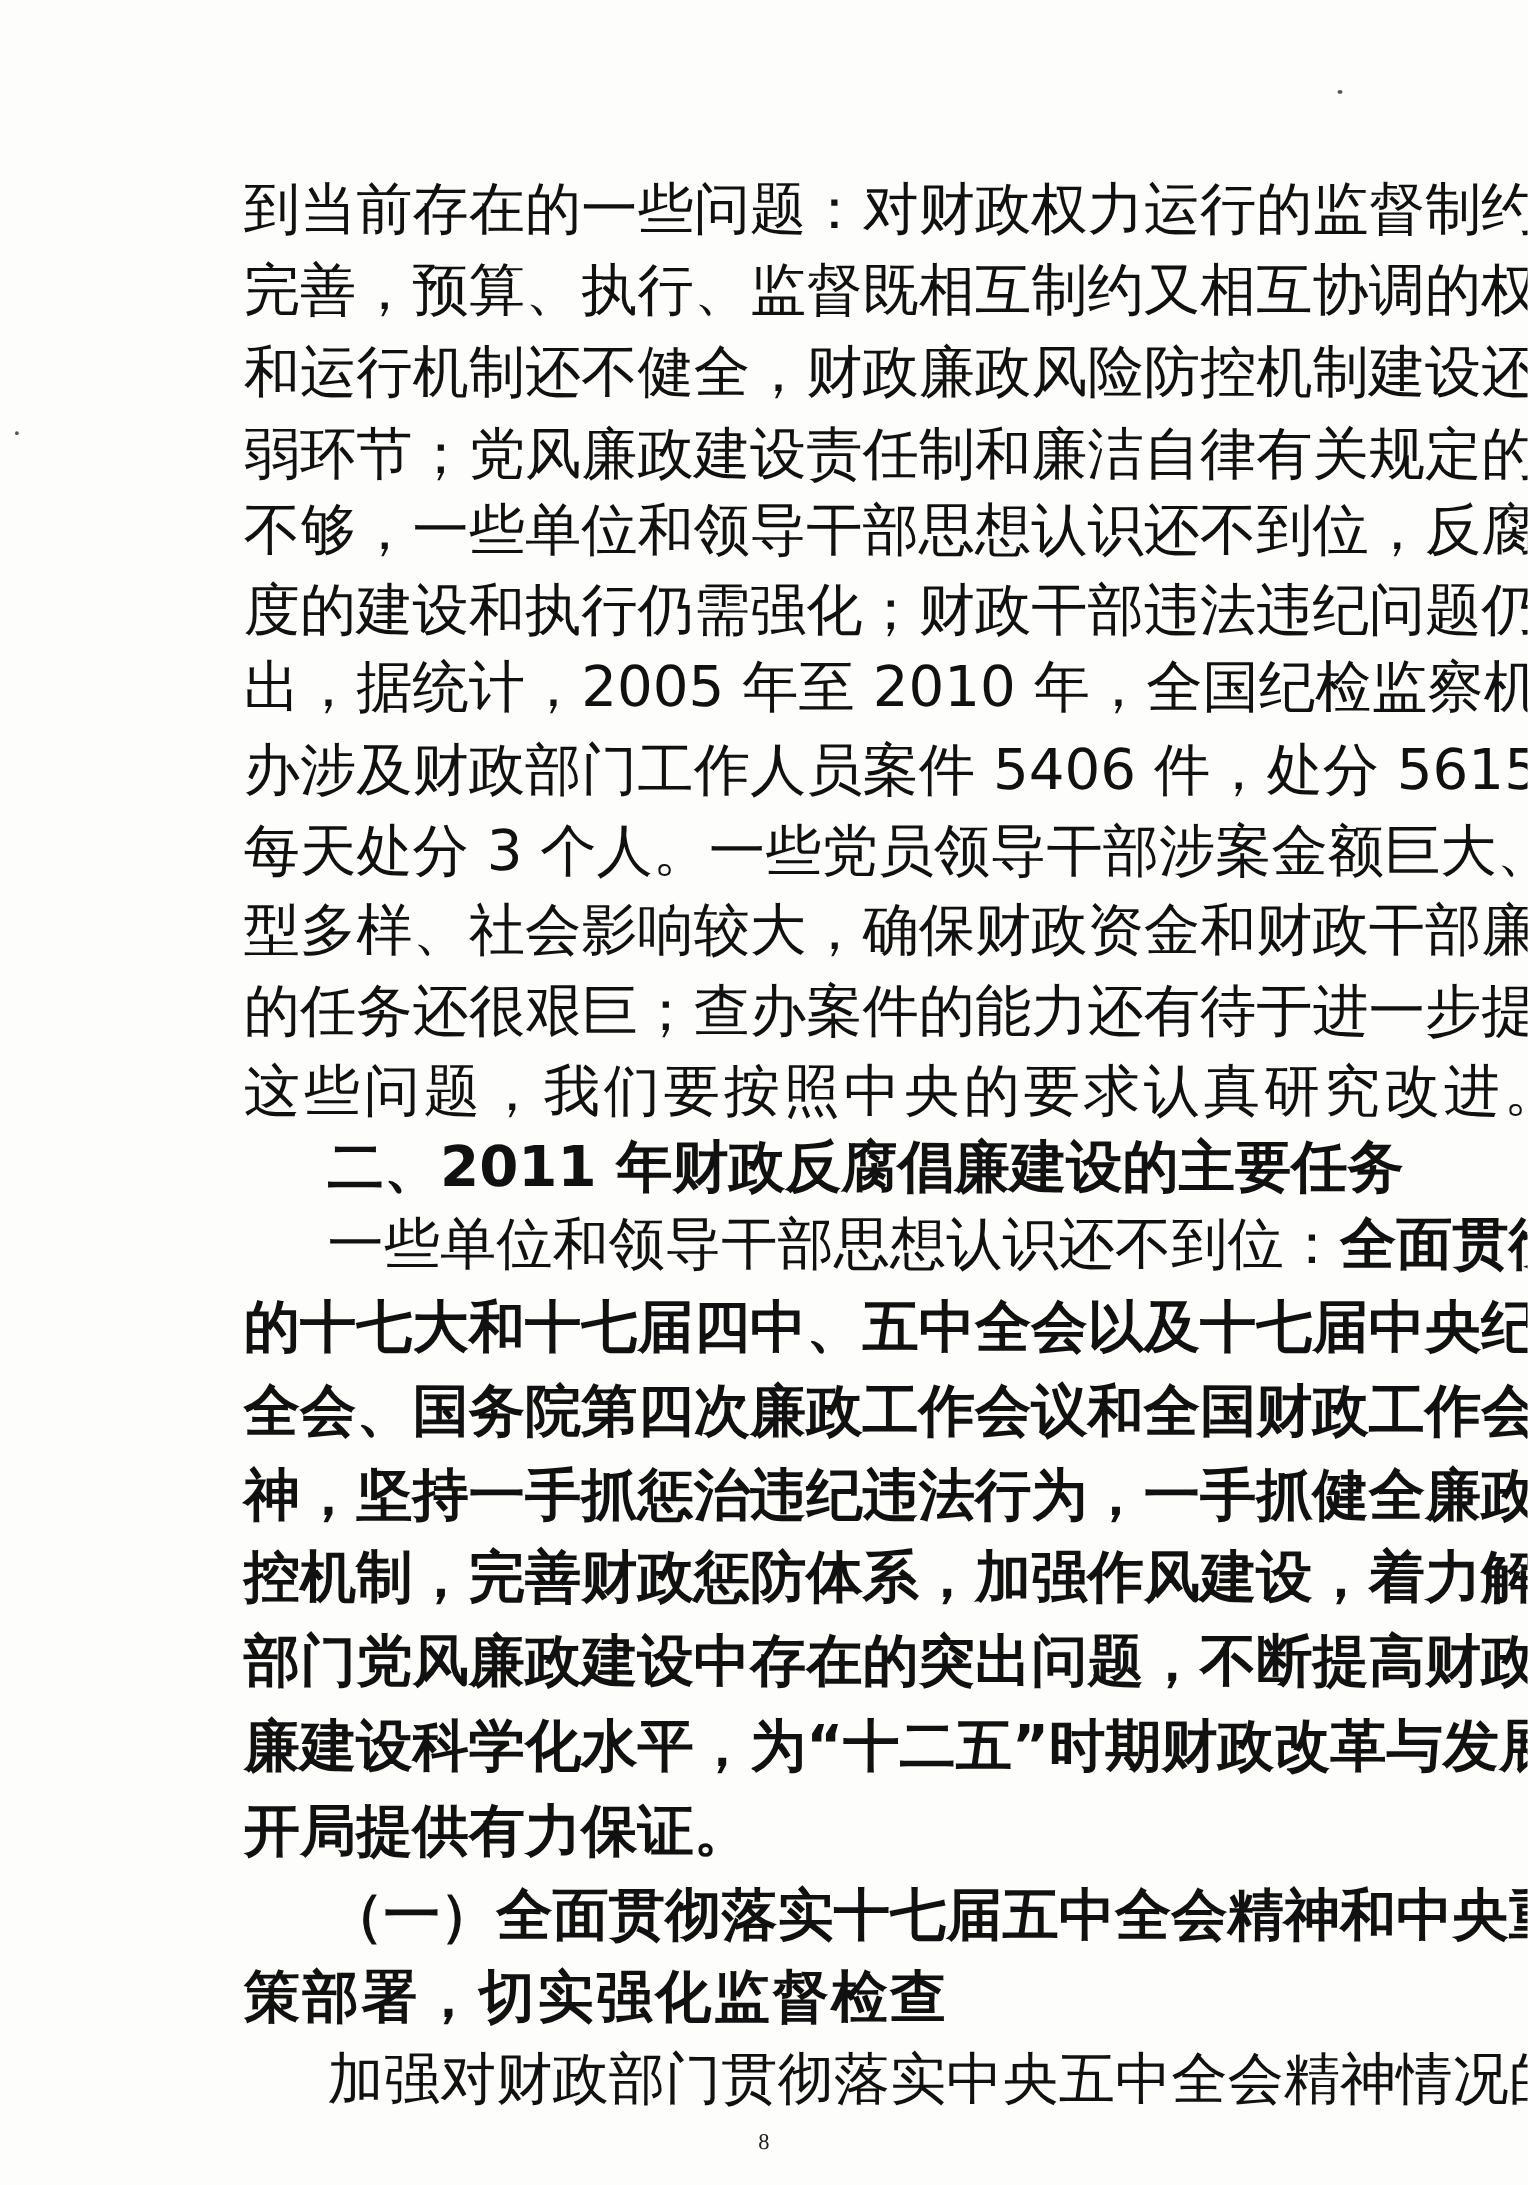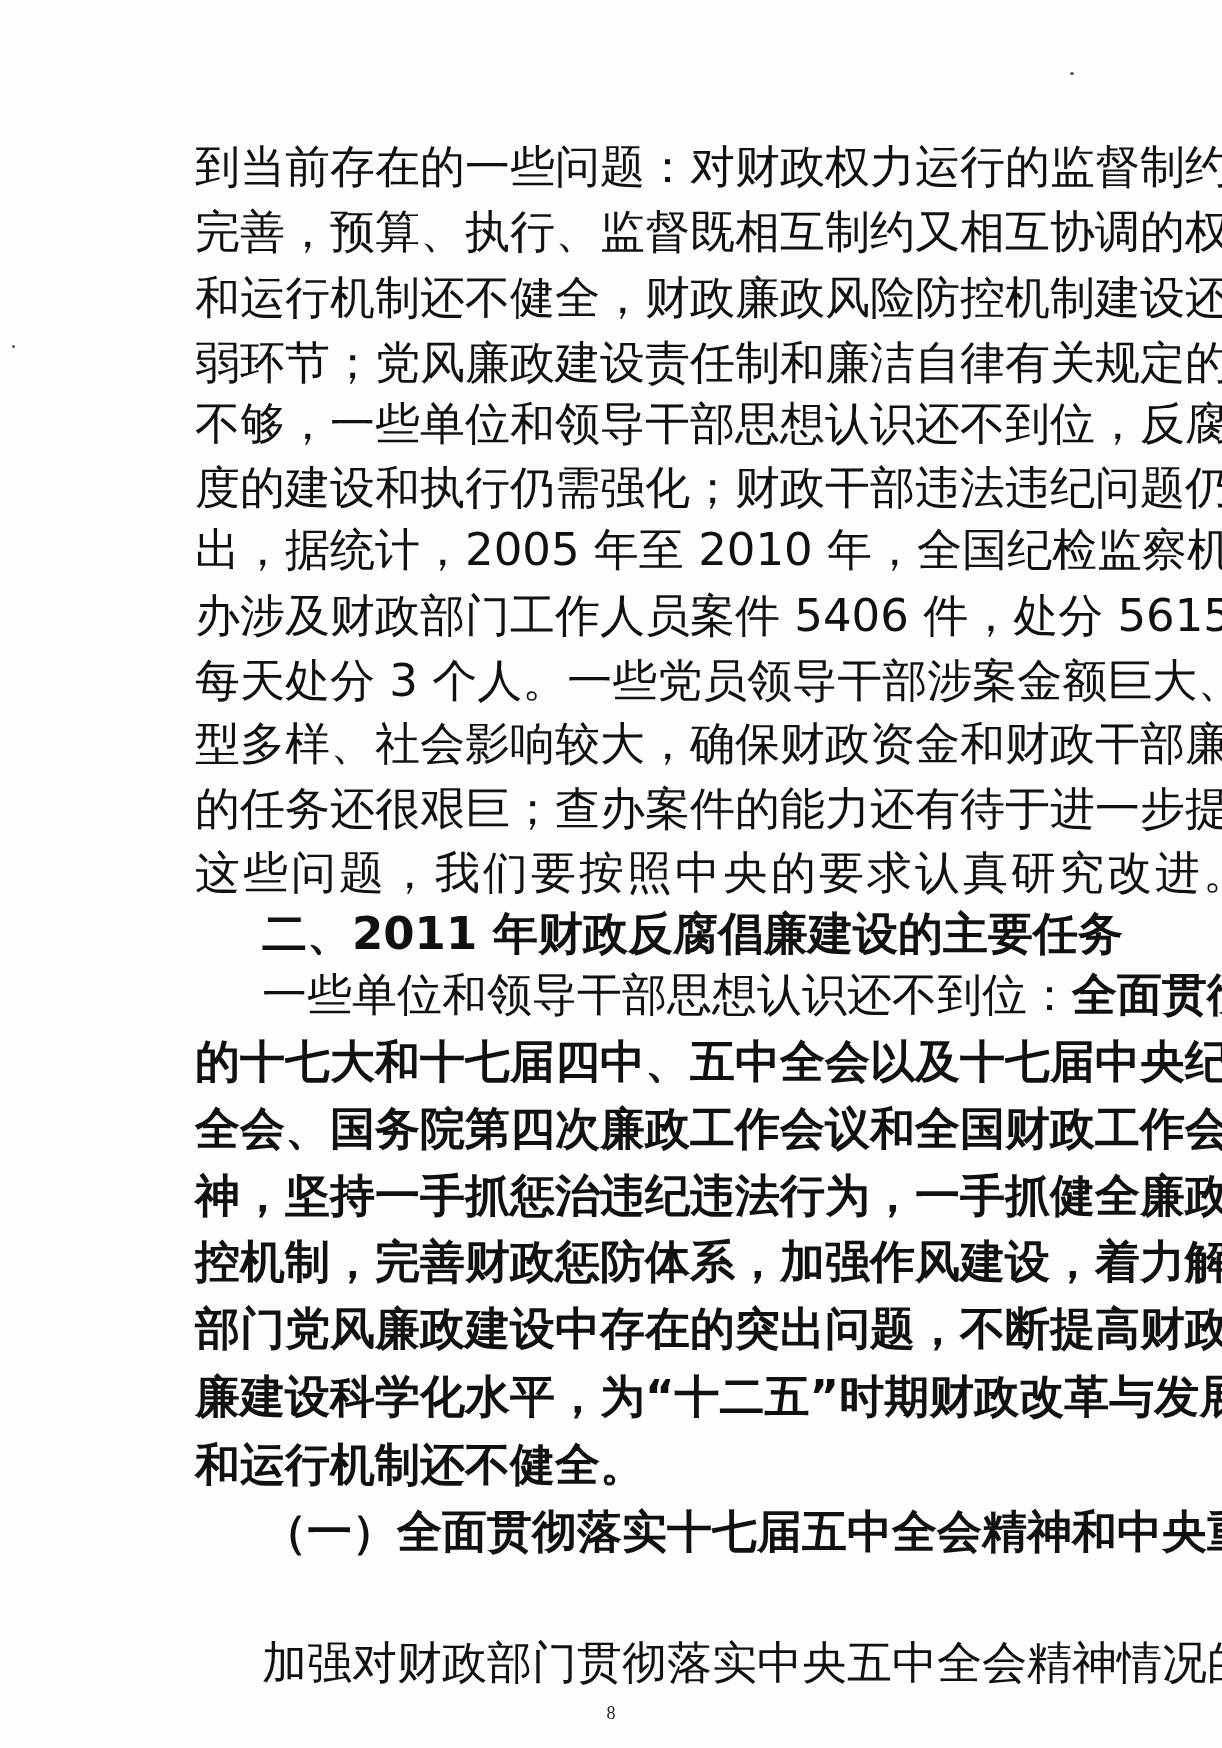--- a/index.html
+++ b/index.html
@@ -43,23 +43,24 @@
 
   <div class="line indent heading" style="top:901px">二、2011 年财政反腐倡廉建设的主要任务</div>
 
   <div class="line indent justify" style="top:962px"><span>一些单位和领导干部思想认识还不到位：</span><span class="bold">全面贯彻党</span></div>
   <div class="line justify bold" style="top:1029px">的十七大和十七届四中、五中全会以及十七届中央纪委六次</div>
   <div class="line justify bold" style="top:1096px">全会、国务院第四次廉政工作会议和全国财政工作会议精</div>
   <div class="line justify bold" style="top:1163px">神，坚持一手抓惩治违纪违法行为，一手抓健全廉政风险防</div>
   <div class="line justify bold" style="top:1229px">控机制，完善财政惩防体系，加强作风建设，着力解决财政</div>
   <div class="line justify bold" style="top:1296px">部门党风廉政建设中存在的突出问题，不断提高财政反腐倡</div>
   <div class="line justify bold" style="top:1364px">廉建设科学化水平，为“十二五”时期财政改革与发展顺利</div>
-  <div class="line bold" style="top:1432px; letter-spacing:0">和运行机制还不健全。</div>
+  <div class="line bold" style="top:1432px; letter-spacing:0">开局提供有力保证。</div>
 
   <div class="line indent justify bold" style="top:1499px">（一）全面贯彻落实十七届五中全会精神和中央重大决</div>
+  <div class="line bold" style="top:1565px; letter-spacing:2px">策部署，切实强化监督检查</div>
 
   <div class="line indent justify" style="top:1630px">加强对财政部门贯彻落实中央五中全会精神情况的监</div>
 
   <div class="pagenum">8</div>
 
   <div class="speck" style="left:1070px;top:72px;width:4px;height:3px"></div>
   <div class="speck" style="left:12px;top:345px;width:3px;height:3px"></div>
 </div>
 
 </body></html>

